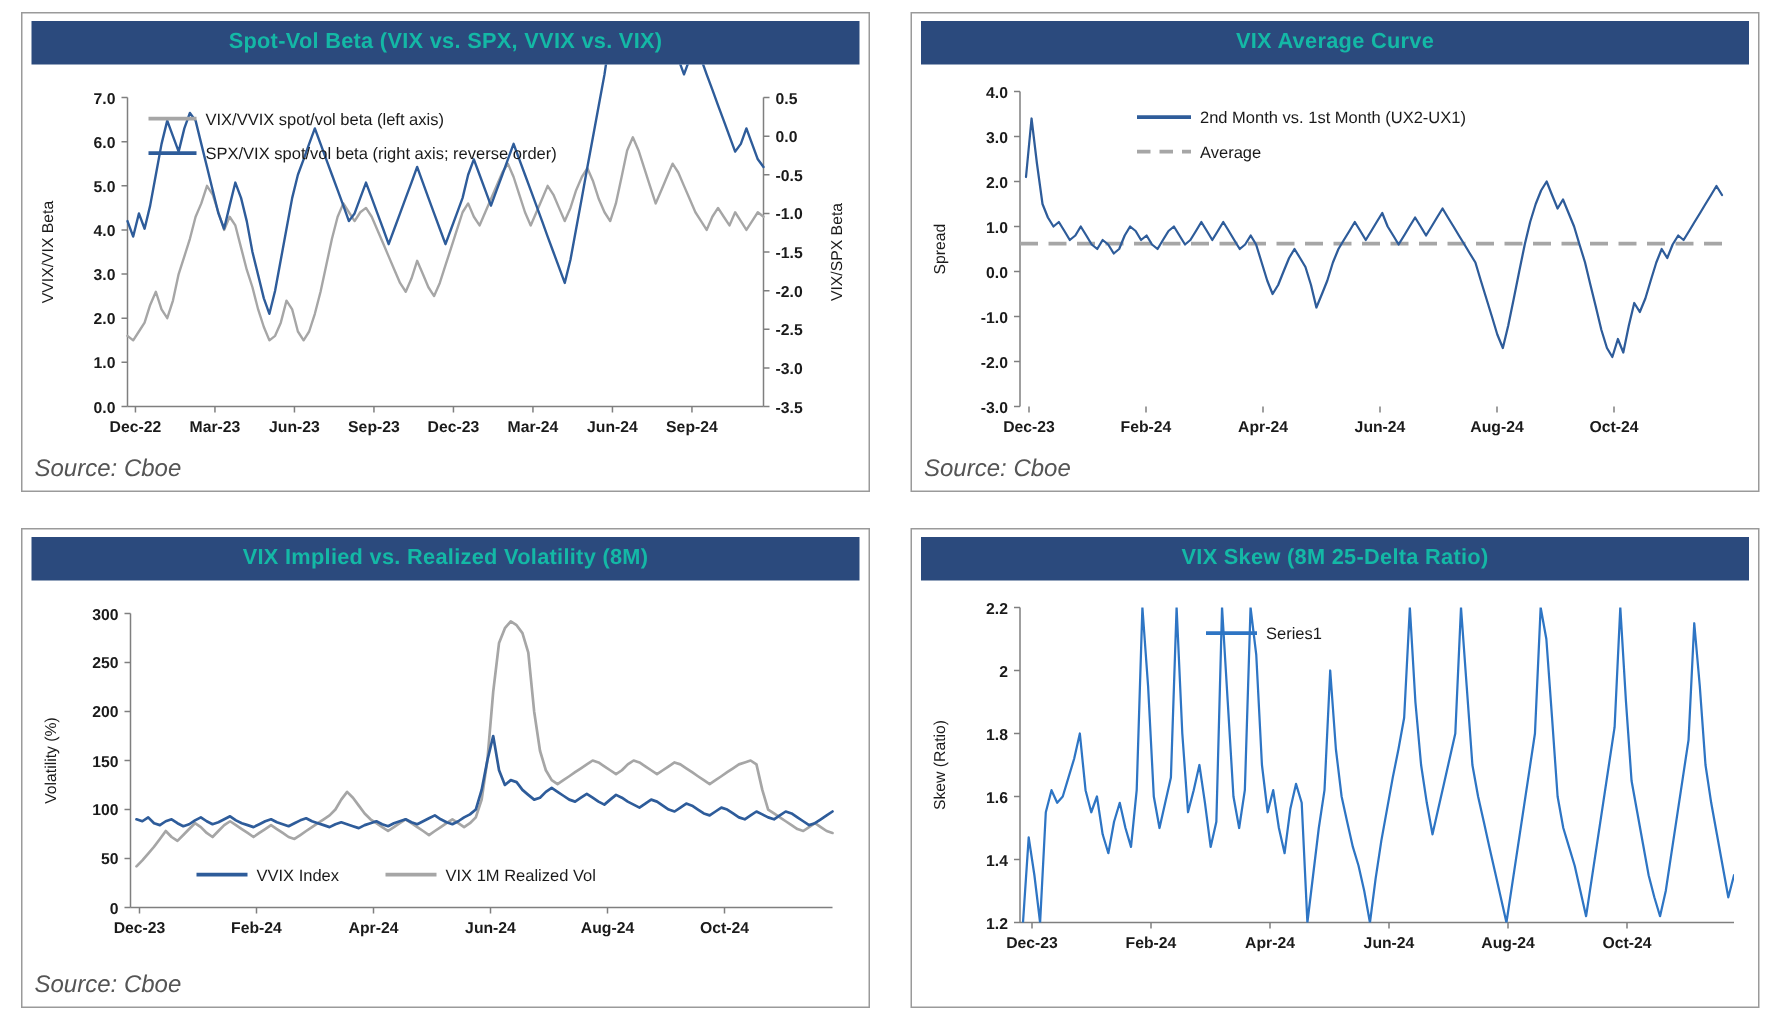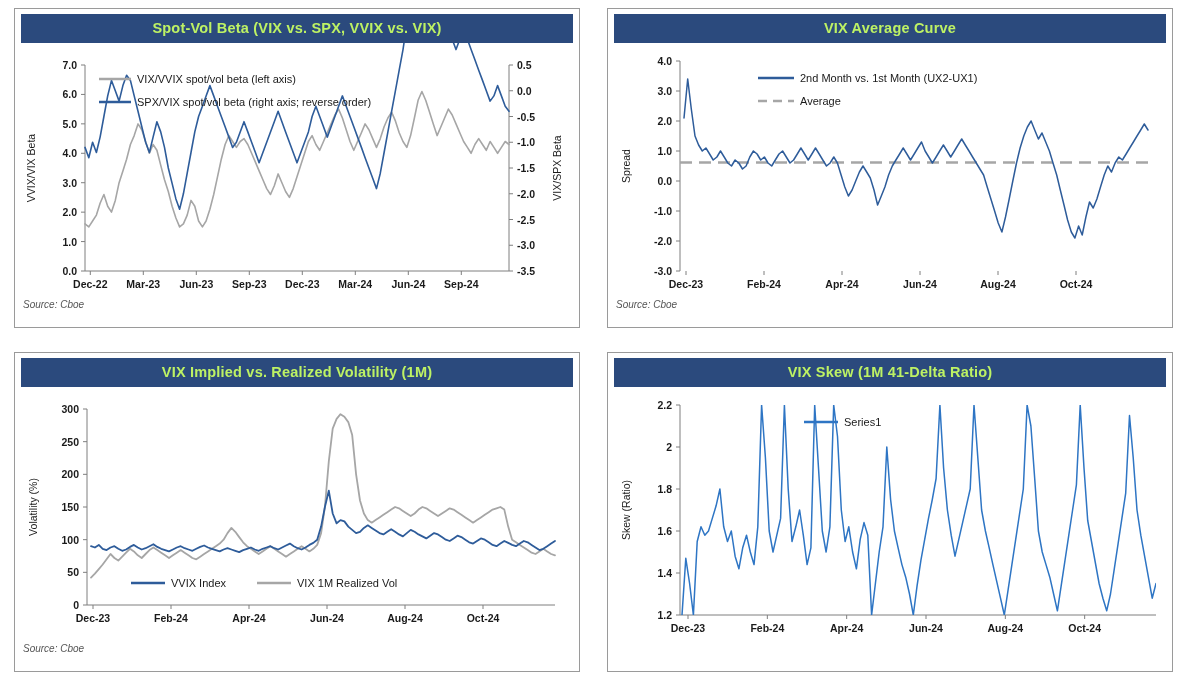--- a/index.html
+++ b/index.html
@@ -1,23 +1,23 @@
 <!DOCTYPE html>
 <html><head>
 <meta charset="utf-8">
 <style>
   html,body{margin:0;padding:0;background:#ffffff;}
   body{width:1193px;height:678px;font-family:"Liberation Sans",sans-serif;color:#1a1a1a;}
   .grid{display:grid;grid-template-columns:566px 566px;grid-template-rows:320px 320px;
         column-gap:27px;row-gap:24px;padding:8px 14px;box-sizing:border-box;}
   .panel{border:1px solid #9a9a9a;background:#fff;position:relative;box-sizing:border-box;}
-  .panel-title{background:#2b4a7d;color:#bef264;font-weight:bold;font-size:14.5px;text-align:center;
+  .panel-title{background:#2b4a7d;color:#14b8a6;font-weight:bold;font-size:14.5px;text-align:center;
                padding:6px 0 7px 0;margin:5px 6px 0 6px;letter-spacing:.2px;}
   .plot{position:relative;width:100%;height:calc(100% - 48px);}
-  .src{position:absolute;left:8px;bottom:17px;font-size:10px;font-style:italic;color:#555;}
+  .src{position:absolute;left:8px;bottom:5px;font-size:16px;font-style:italic;color:#555;}
   svg{display:block;}
   .axlabel{font-size:10.5px;fill:#1a1a1a;font-family:"Liberation Sans",sans-serif;}
   .ticklabel{font-size:10.5px;fill:#1a1a1a;font-family:"Liberation Sans",sans-serif;font-weight:bold;}
   .legtext{font-size:11px;fill:#1a1a1a;font-family:"Liberation Sans",sans-serif;}
   .axis{stroke:#7f7f7f;stroke-width:1;}
   .tick{stroke:#7f7f7f;stroke-width:1;}
 </style>
 </head>
 <body>
 
@@ -132,21 +132,21 @@
           <line x1="150" y1="35" x2="186" y2="35" stroke="#2e5c9a" stroke-width="2.5"></line>
           <text x="192" y="39" class="legtext">2nd Month vs. 1st Month (UX2-UX1)</text>
           <line x1="150" y1="58" x2="186" y2="58" stroke="#a6a6a6" stroke-width="2.5" stroke-dasharray="9,6"></line>
           <text x="192" y="62" class="legtext">Average</text>
         </svg>
     </div>
     <div class="src">Source: Cboe</div>
   </div>
 
   <div class="panel">
-    <div class="panel-title">VIX Implied vs. Realized Volatility (1M)</div>
+    <div class="panel-title">VIX Implied vs. Realized Volatility (8M)</div>
     <div class="plot">
       <svg id="svg3" width="564" height="268" viewBox="0 0 564 268">
           <line x1="72" y1="22" x2="72" y2="218" class="axis"></line>
           <line x1="72" y1="218" x2="540" y2="218" class="axis"></line>
           <line x1="68" y1="218" x2="72" y2="218" class="tick"></line>
           <text x="64" y="222" text-anchor="end" class="ticklabel">0</text>
           <line x1="68" y1="185.33333333333334" x2="72" y2="185.33333333333334" class="tick"></line>
           <text x="64" y="189.33333333333334" text-anchor="end" class="ticklabel">50</text>
           <line x1="68" y1="152.66666666666669" x2="72" y2="152.66666666666669" class="tick"></line>
           <text x="64" y="156.66666666666669" text-anchor="end" class="ticklabel">100</text>
@@ -176,21 +176,21 @@
           <line x1="116" y1="196" x2="150" y2="196" stroke="#2e5c9a" stroke-width="2.5"></line>
           <text x="156" y="200" class="legtext">VVIX Index</text>
           <line x1="242" y1="196" x2="276" y2="196" stroke="#a6a6a6" stroke-width="2.5"></line>
           <text x="282" y="200" class="legtext">VIX 1M Realized Vol</text>
         </svg>
     </div>
     <div class="src">Source: Cboe</div>
   </div>
 
   <div class="panel">
-    <div class="panel-title">VIX Skew (1M 41-Delta Ratio)</div>
+    <div class="panel-title">VIX Skew (8M 25-Delta Ratio)</div>
     <div class="plot">
       <svg id="svg4" width="564" height="268" viewBox="0 0 564 268">
           <line x1="72" y1="18" x2="72" y2="228" class="axis"></line>
           <line x1="72" y1="228" x2="548" y2="228" class="axis"></line>
           <line x1="68" y1="228" x2="72" y2="228" class="tick"></line>
           <text x="64" y="232" text-anchor="end" class="ticklabel">1.2</text>
           <line x1="68" y1="186.00000000000003" x2="72" y2="186.00000000000003" class="tick"></line>
           <text x="64" y="190.00000000000003" text-anchor="end" class="ticklabel">1.4</text>
           <line x1="68" y1="144" x2="72" y2="144" class="tick"></line>
           <text x="64" y="148" text-anchor="end" class="ticklabel">1.6</text>

